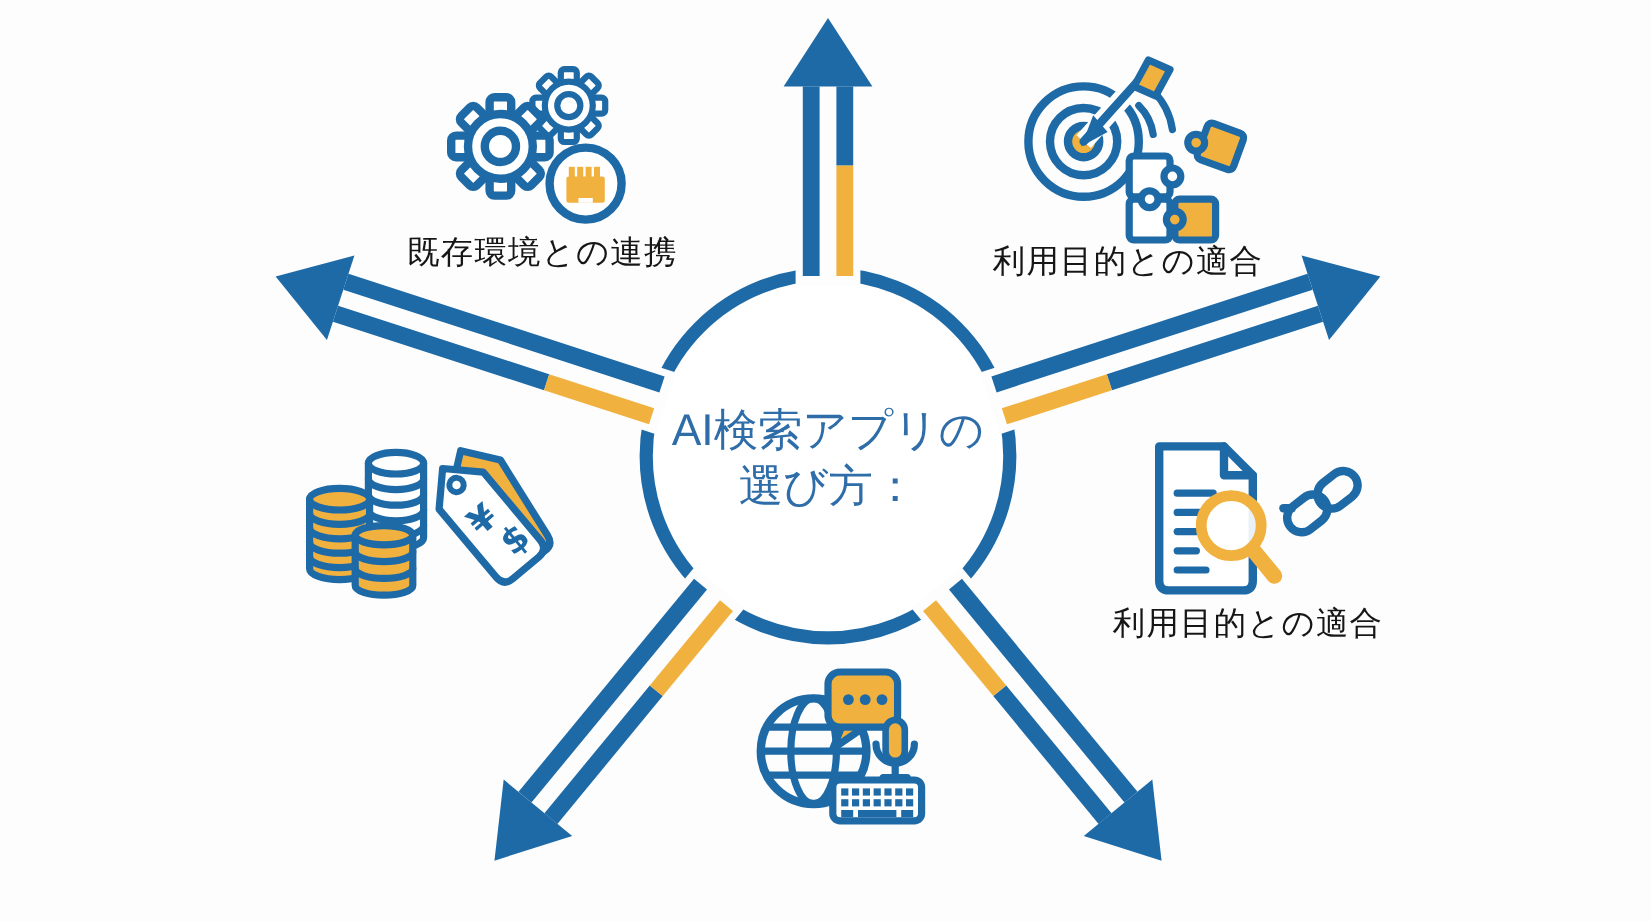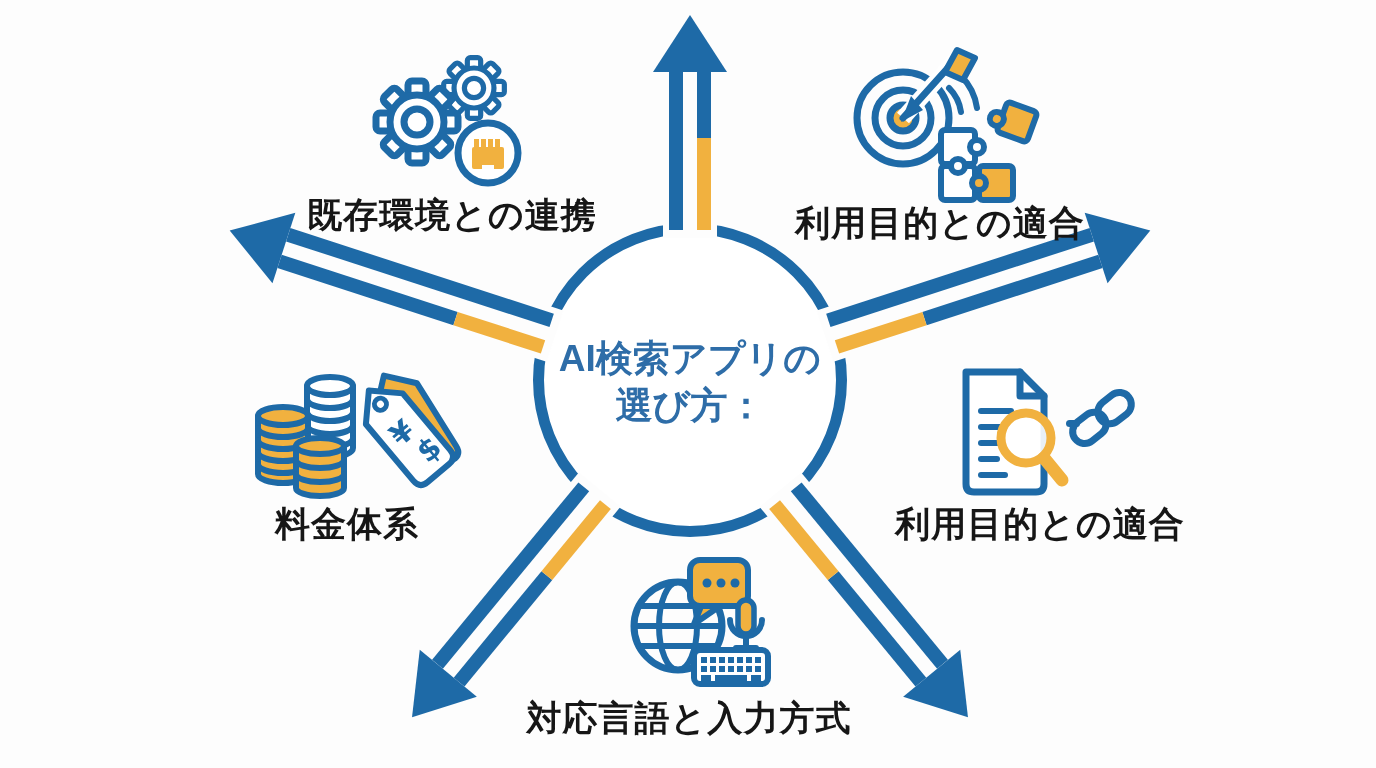--- a/index.html
+++ b/index.html
@@ -3,24 +3,24 @@
 <meta charset="utf-8">
 <style>
   :root{
     --blue:#1e6aa7; --yellow:#f1b13f; --title_blue:#2e6da8; --ink:#161616; --bg:#fdfdfd;
   }
   html,body{margin:0;padding:0}
   body{width:1376px;height:768px;background:var(--bg);overflow:hidden;
        font-family:"Liberation Sans","DejaVu Sans",sans-serif}
   #stage{position:relative;width:1376px;height:768px}
   #stage>svg{position:absolute;left:0;top:0}
-  .label{position:absolute;transform:translateX(-50%);font-weight:700;font-size:35px;
+  .label{position:absolute;transform:translateX(-50%);font-weight:400;font-size:27px;
          color:var(--ink);white-space:nowrap;letter-spacing:1px}
   .center-title{position:absolute;left:690px;top:382px;transform:translate(-50%,-50%);
-         text-align:center;color:var(--title_blue);font-weight:700;font-size:37px;line-height:1.28;
+         text-align:center;color:var(--title_blue);font-weight:400;font-size:37px;line-height:1.28;
          white-space:nowrap}
   .center-title span{display:block}
   
   .bs{stroke:var(--blue);fill:none;stroke-width:7;stroke-linecap:round;stroke-linejoin:round}
   .bs6{stroke:var(--blue);fill:none;stroke-width:6;stroke-linecap:round;stroke-linejoin:round}
   .wf{fill:#ffffff}
   .yf{fill:var(--yellow)}
   .bf{fill:var(--blue)}
   .gapf{fill:var(--bg)}
   .ys{stroke:var(--yellow);fill:none;stroke-linecap:round}
@@ -234,16 +234,14 @@
 </svg>
 
   <div class="center-title">
     <span>AI検索アプリの</span>
     <span>選び方：</span>
   </div>
 
   <div class="label" style="left:452px;top:192px">既存環境との連携</div>
   <div class="label" style="left:940px;top:200px">利用目的との適合</div>
   <div class="label" style="left:1040px;top:501px">利用目的との適合</div>
-  <div class="label" style="left:689px;top:695px">対応言語と入力方式</div>
-  <div class="label" style="left:347px;top:501px">料金体系</div>
 
 </div>
 
 </body></html>

